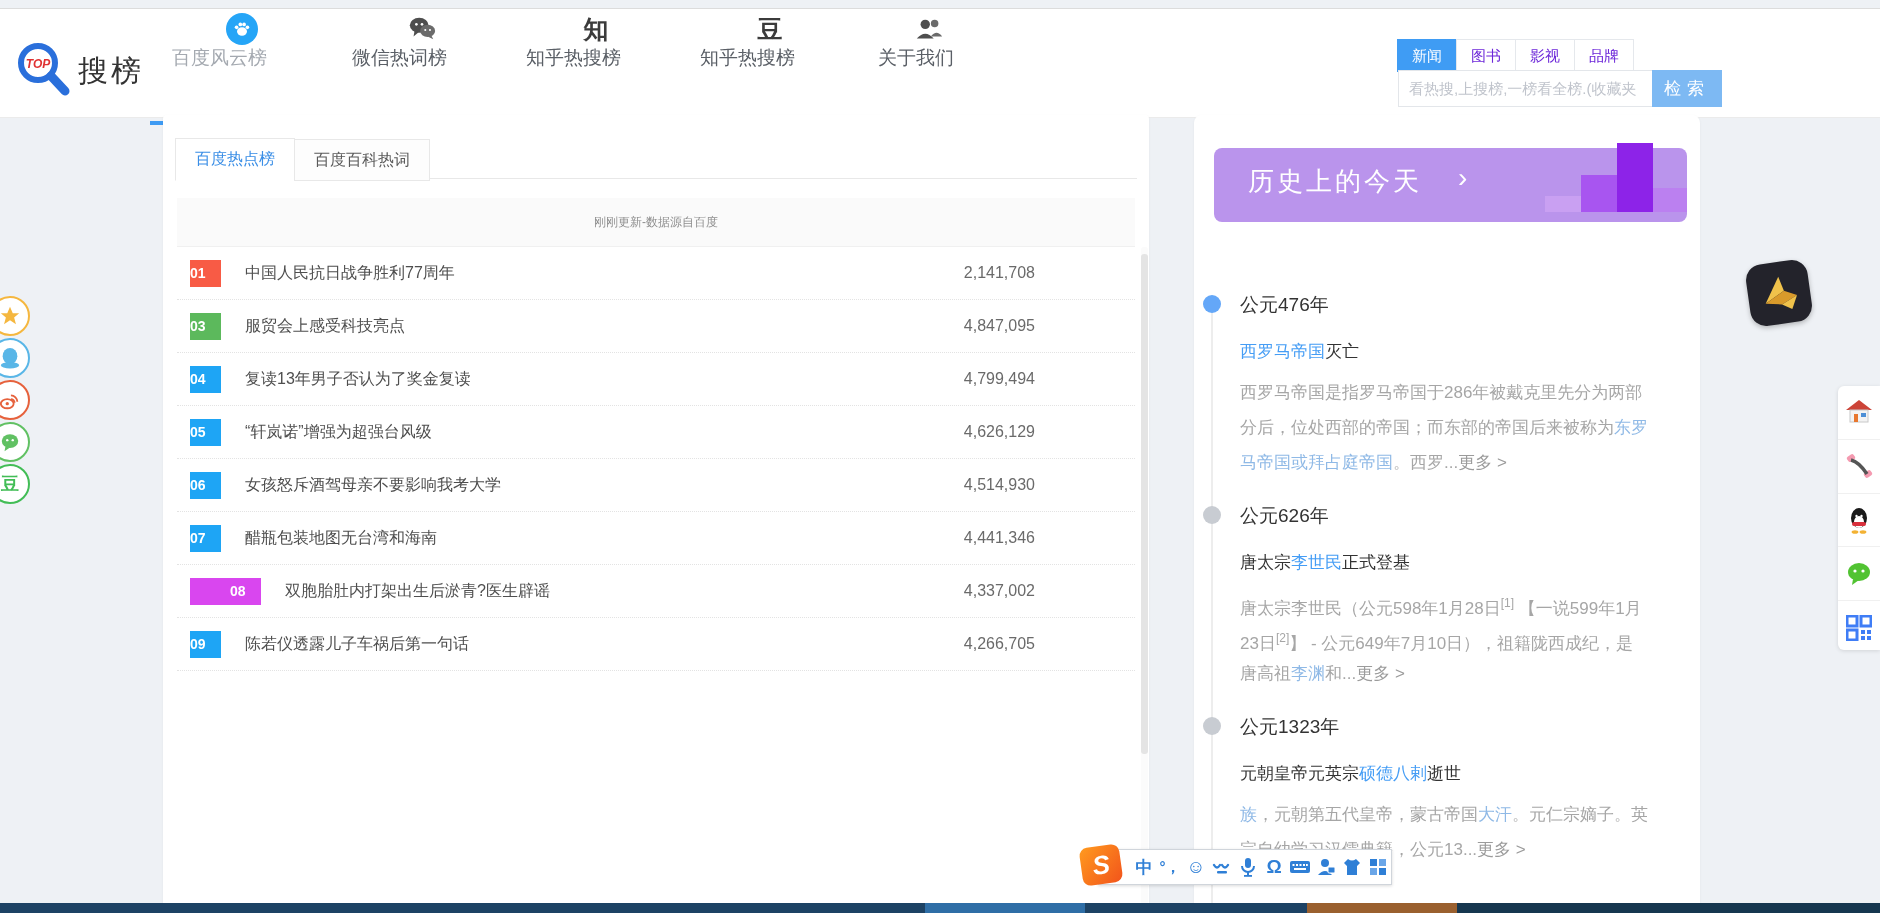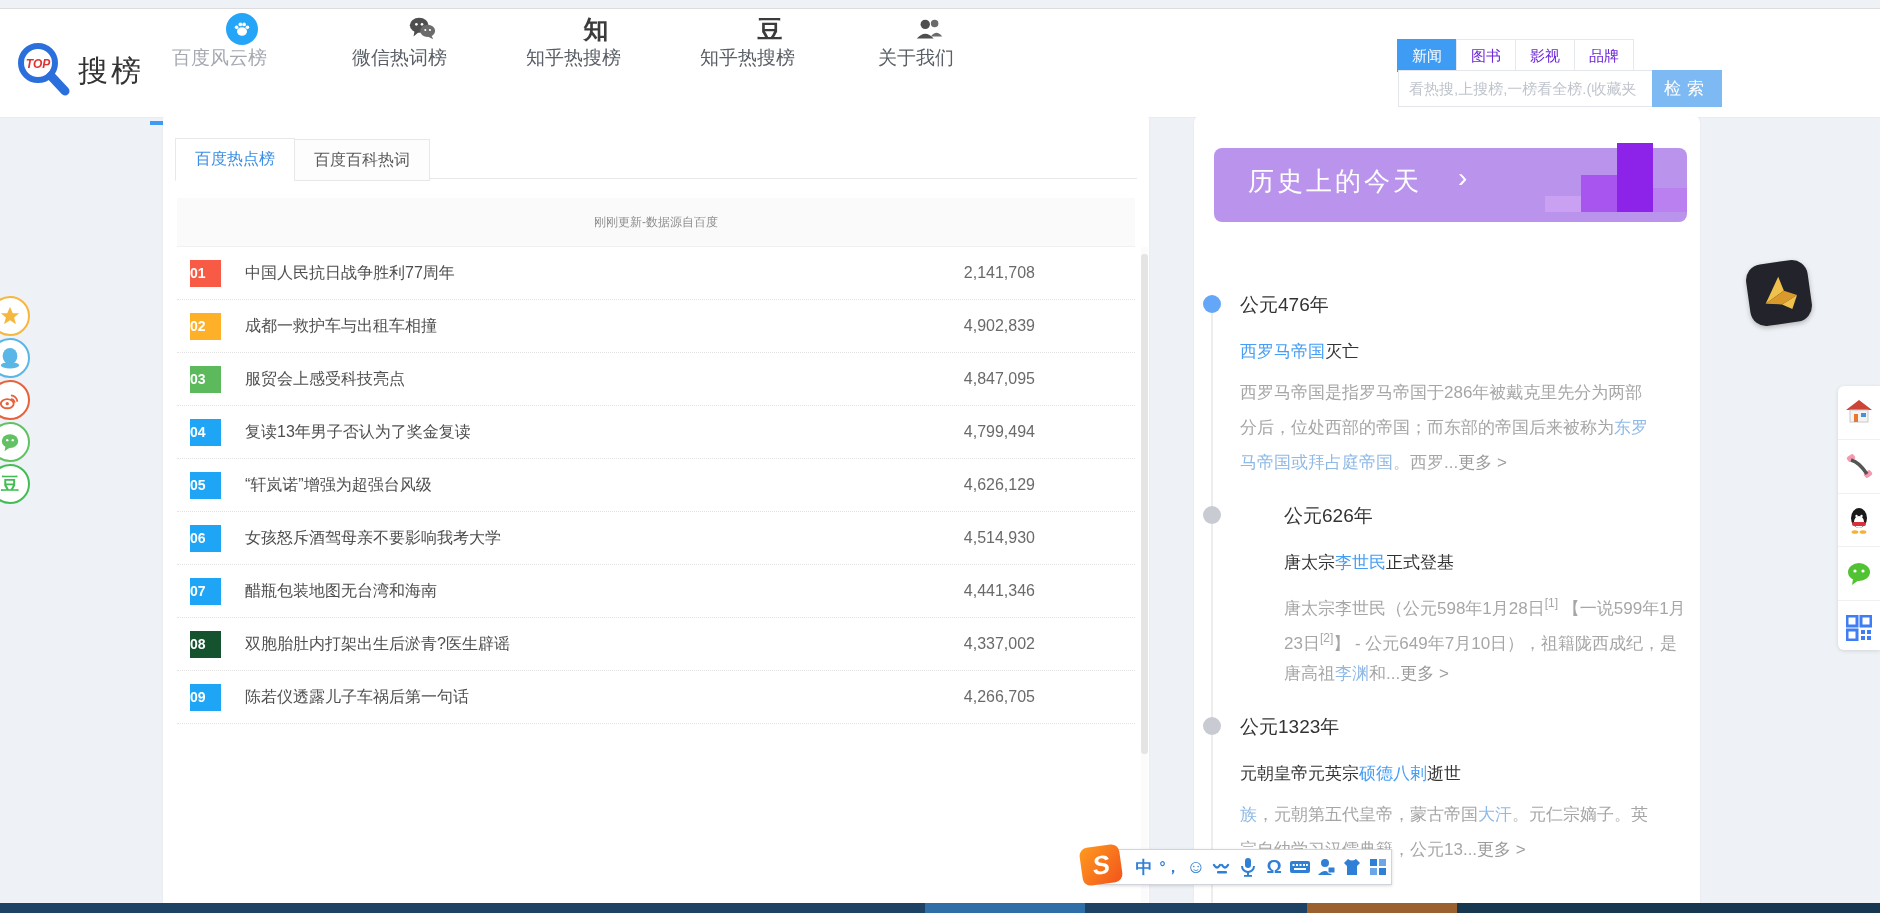--- a/index.html
+++ b/index.html
@@ -158,25 +158,20 @@
 <div id="main-card">
   <div id="main-tabs"><div class="m-tab active">百度热点榜</div><div class="m-tab">百度百科热词</div></div>
   <div id="update-bar">刚刚更新-数据源自百度</div>
   <div id="hot-list">
       <div class="hot-row">
         <div class="rank-badge" style="background: rgb(248, 91, 69);">01</div>
         <div class="hot-title">中国人民抗日战争胜利77周年</div>
         <div class="hot-value">2,141,708</div>
       </div>
       <div class="hot-row">
-        <div class="rank-badge" style="background: rgb(255, 176, 41);">02</div>
-        <div class="hot-title">成都一救护车与出租车相撞</div>
-        <div class="hot-value">4,902,839</div>
-      </div>
-      <div class="hot-row">
         <div class="rank-badge" style="background: rgb(92, 185, 92);">03</div>
         <div class="hot-title">服贸会上感受科技亮点</div>
         <div class="hot-value">4,847,095</div>
       </div>
       <div class="hot-row">
         <div class="rank-badge" style="background: rgb(30, 165, 245);">04</div>
         <div class="hot-title">复读13年男子否认为了奖金复读</div>
         <div class="hot-value">4,799,494</div>
       </div>
       <div class="hot-row">
@@ -188,21 +183,21 @@
         <div class="rank-badge" style="background: rgb(30, 165, 245);">06</div>
         <div class="hot-title">女孩怒斥酒驾母亲不要影响我考大学</div>
         <div class="hot-value">4,514,930</div>
       </div>
       <div class="hot-row">
         <div class="rank-badge" style="background: rgb(30, 165, 245);">07</div>
         <div class="hot-title">醋瓶包装地图无台湾和海南</div>
         <div class="hot-value">4,441,346</div>
       </div>
       <div class="hot-row">
-        <div class="rank-badge" style="background: #14532d;">08</div>
+        <div class="rank-badge" style="background: #d946ef; padding-left: 40px;">08</div>
         <div class="hot-title">双胞胎肚内打架出生后淤青?医生辟谣</div>
         <div class="hot-value">4,337,002</div>
       </div>
       <div class="hot-row">
         <div class="rank-badge" style="background: rgb(30, 165, 245);">09</div>
         <div class="hot-title">陈若仪透露儿子车祸后第一句话</div>
         <div class="hot-value">4,266,705</div>
       </div>
     </div>
   <div id="list-scrollbar">
@@ -226,21 +221,21 @@
       <div class="h-entry" style="top: 177px;">
         <div class="h-dot" style="background: rgb(100, 167, 248);"></div>
         <div class="h-year">公元476年</div>
         <div class="h-title"><span class="seg-link">西罗马帝国</span><span>灭亡</span></div>
         <div class="h-body">
           <div class="h-line"><span>西罗马帝国是指罗马帝国于286年被戴克里先分为两部</span></div>
           <div class="h-line"><span>分后，位处西部的帝国；而东部的帝国后来被称为</span><span class="seg-sublink">东罗</span></div>
           <div class="h-line"><span class="seg-sublink">马帝国或拜占庭帝国</span><span>。西罗...</span><span class="seg-more">更多 &gt;</span></div>
         </div>
       </div>
-      <div class="h-entry" style="top: 388px; padding-left: 44px;">
+      <div class="h-entry" style="top: 388px;">
         <div class="h-dot" style="background: rgb(200, 204, 210);"></div>
         <div class="h-year">公元626年</div>
         <div class="h-title"><span>唐太宗</span><span class="seg-link">李世民</span><span>正式登基</span></div>
         <div class="h-body">
           <div class="h-line"><span>唐太宗李世民（公元598年1月28日</span><span class="seg-sup">[1]</span><span> 【一说599年1月</span></div>
           <div class="h-line"><span>23日</span><span class="seg-sup">[2]</span><span>】 - 公元649年7月10日），祖籍陇西成纪，是</span></div>
           <div class="h-line"><span>唐高祖</span><span class="seg-sublink">李渊</span><span>和...</span><span class="seg-more">更多 &gt;</span></div>
         </div>
       </div>
       <div class="h-entry" style="top: 599px;">

